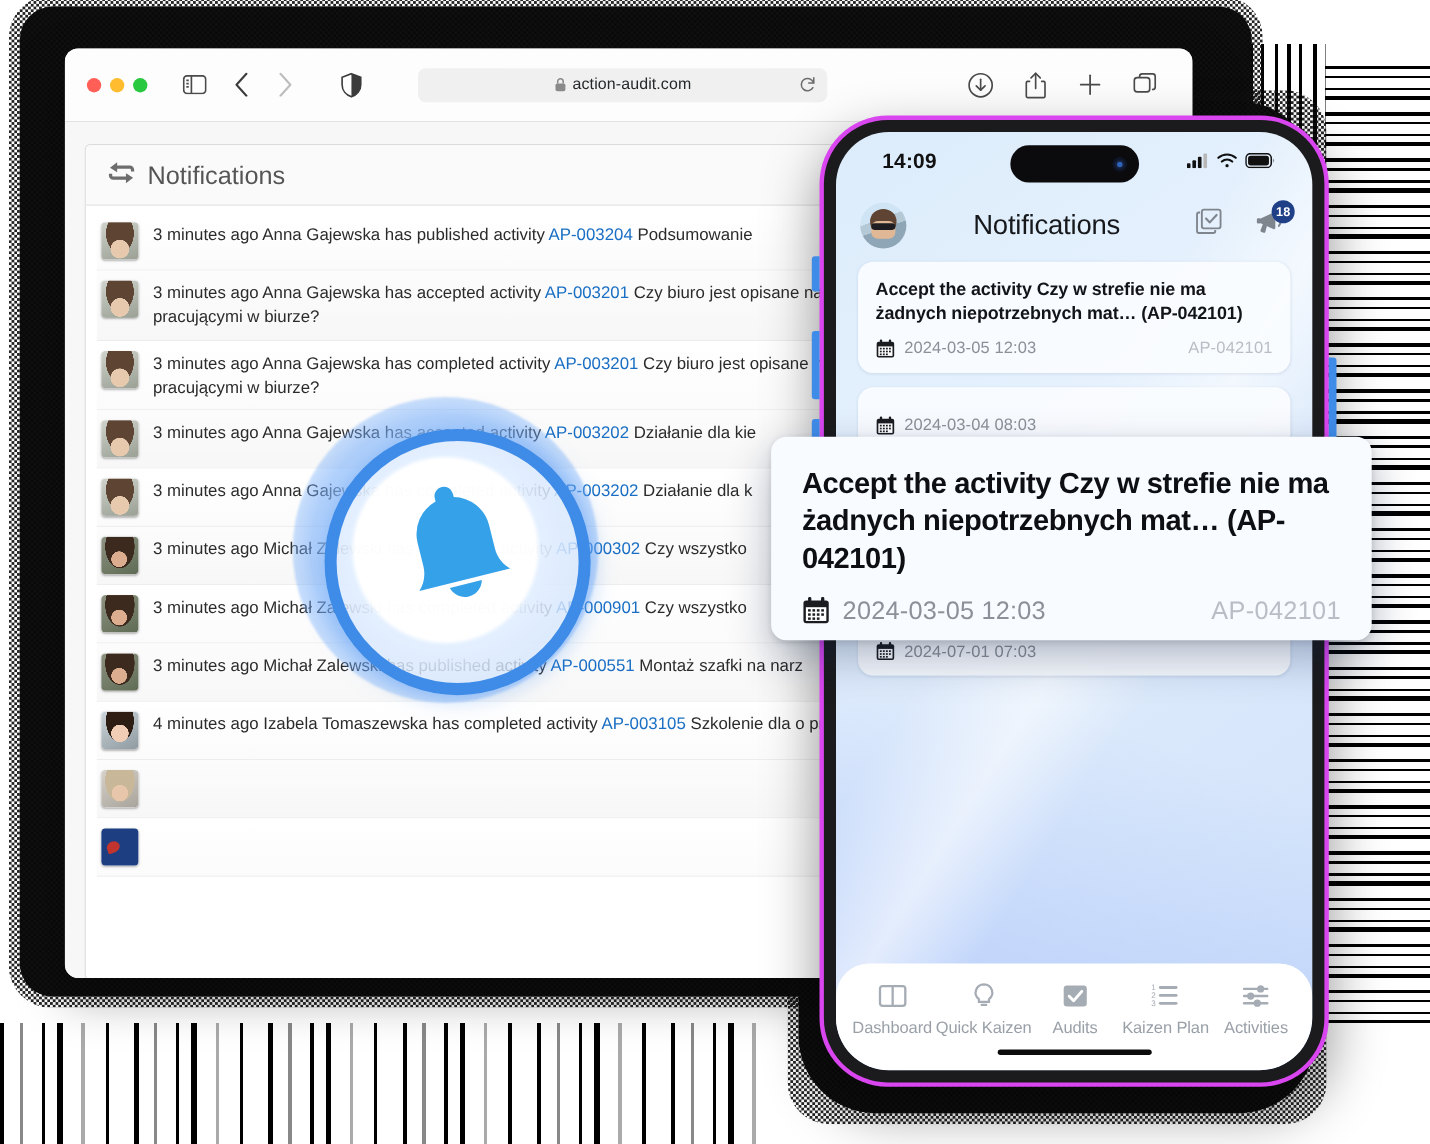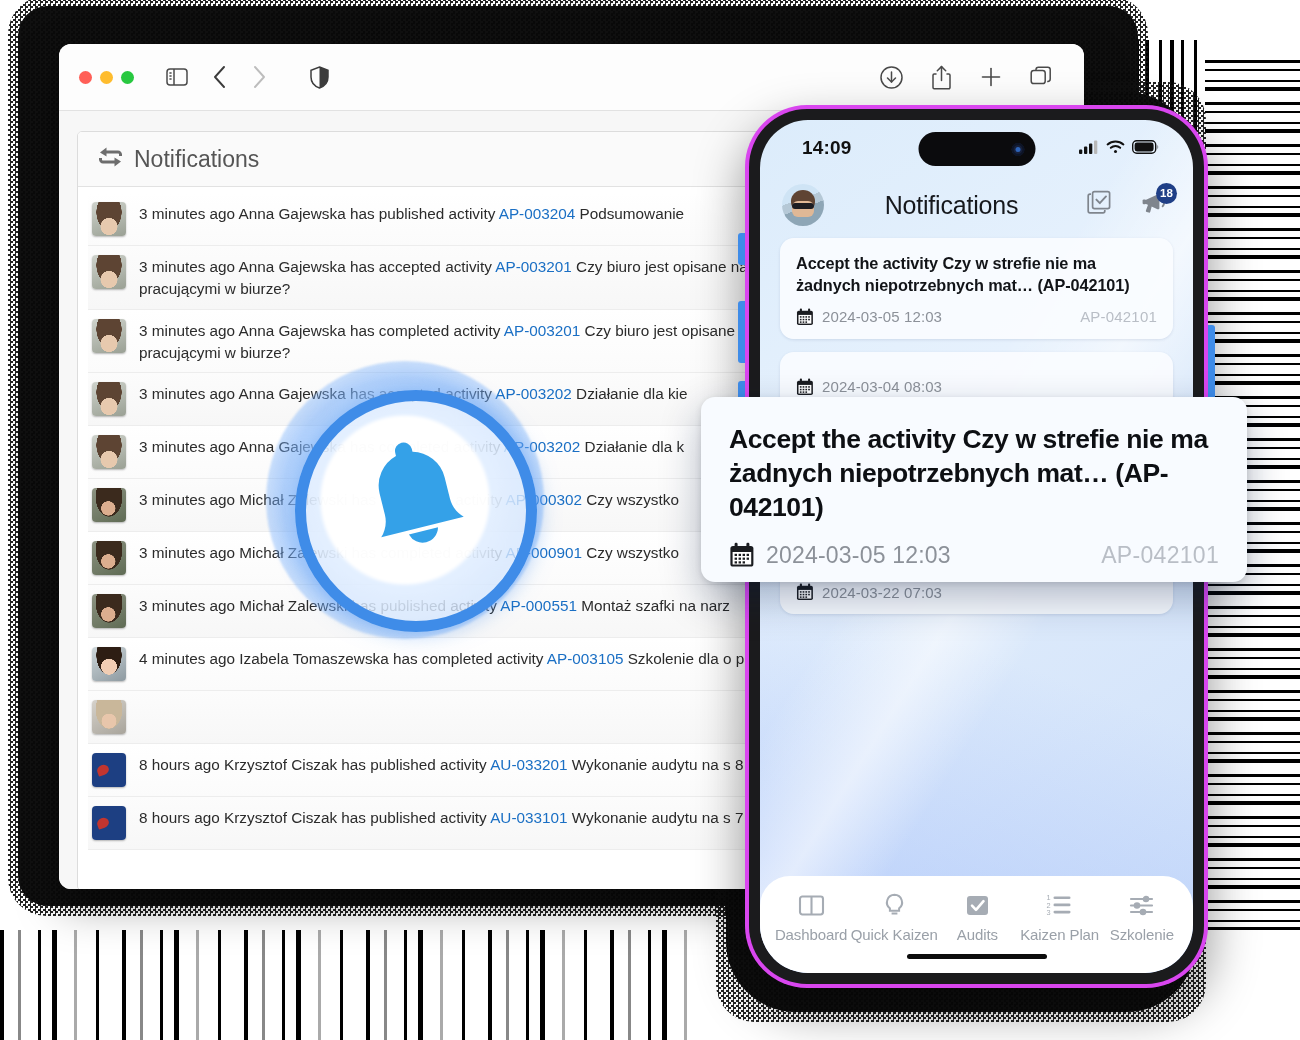--- a/index.html
+++ b/index.html
@@ -278,20 +278,35 @@
       </div>
     </div>
 
     <div class="tb-icon shield">
       <svg width="19" height="23" viewBox="0 0 19 23">
         <path d="M9.5 1 L18 4.2 V11 C18 16.2 14.3 20.3 9.5 22 C4.7 20.3 1 16.2 1 11 V4.2 Z" fill="none" stroke="#3c3c3c" stroke-width="1.5"></path>
         <path d="M9.5 1 L18 4.2 V11 C18 16.2 14.3 20.3 9.5 22 Z" fill="#3c3c3c"></path>
       </svg>
     </div>
 
+    <div class="urlbar">
+      <span class="lock">
+        <svg width="11" height="14" viewBox="0 0 11 14">
+            <path d="M3 6V4a2.5 2.5 0 0 1 5 0v2" fill="none" stroke="#8a8a8a" stroke-width="1.4"></path>
+            <rect x="1" y="6" width="9" height="7" rx="1.6" fill="#8a8a8a"></rect>
+          </svg>
+      </span>
+      <span class="url-text" title="Search or enter website name">action-audit.com</span>
+      <span class="reload">
+        <svg width="16" height="18" viewBox="0 0 16 18" fill="none" stroke="#6d6d6d" stroke-width="1.4" stroke-linecap="round">
+          <path d="M13.4 7.2A5.6 5.6 0 1 0 13 11.6"></path>
+            <polyline points="13.8,2.6 13.8,7.4 9.2,7.4"></polyline>
+        </svg>
+      </span>
+    </div>
 
     <div class="tb-right">
       <div class="tb-icon">
         <svg width="25" height="25" viewBox="0 0 25 25" fill="none" stroke="#4a4a4a" stroke-width="1.5" stroke-linecap="round" stroke-linejoin="round">
           <circle cx="12.5" cy="12.5" r="10.5"></circle>
             <line x1="12.5" y1="7" x2="12.5" y2="17"></line>
             <polyline points="8.5,13 12.5,17 16.5,13"></polyline>
         </svg>
       </div>
       <div class="tb-icon">
@@ -384,27 +399,20 @@
           </div>
           <div class="row">
             <div class="av f4">
               <i></i>
             </div>
           </div>
           <div class="row">
             <div class="av logo">
               <i></i>
             </div>
-            <div class="row-txt">8 hours ago Krzysztof Ciszak has published activity <span class="lnk">AU-033201</span> Wykonanie audytu na s 8</div>
-          </div>
-          <div class="row">
-            <div class="av logo">
-              <i></i>
-            </div>
-            <div class="row-txt">8 hours ago Krzysztof Ciszak has published activity <span class="lnk">AU-033101</span> Wykonanie audytu na s 7</div>
           </div>
         </div>
     </div>
   </div>
 </div>
 
 <div id="bell-overlay">
   <div id="bell-glow"></div>
   <div id="bell-ring"></div>
   <div id="bell-glyph">
@@ -584,21 +592,21 @@
                     <rect x="5.6" y="15.6" width="2.4" height="2.2"></rect>
                     <rect x="9.6" y="15.6" width="2.4" height="2.2"></rect>
                     <rect x="13.6" y="15.6" width="2.4" height="2.2"></rect>
                     <rect x="17.6" y="15.6" width="2.4" height="2.2"></rect>
                     <rect x="5.6" y="19.3" width="2.4" height="2.2"></rect>
                     <rect x="9.6" y="19.3" width="2.4" height="2.2"></rect>
                     <rect x="13.6" y="19.3" width="2.4" height="2.2"></rect>
                   </g>
                 </svg>
               </span>
-              <span class="n-date">2024-03-22 07:03</span>
+              <span class="n-date">2024-07-01 07:03</span>
               <span class="n-code"></span>
             </div>
           </div>
         </div>
 
       <div class="tabbar">
         <div class="tab">
           <svg width="27" height="27" viewBox="0 0 27 27" fill="none" stroke="#a6acb4" stroke-width="2.1">
               <rect x="2" y="4.5" width="23" height="18" rx="2.4"></rect>
               <line x1="13.5" y1="4.5" x2="13.5" y2="22.5"></line>
@@ -632,21 +640,21 @@
         </div>
         <div class="tab">
           <svg width="27" height="27" viewBox="0 0 27 27" fill="none" stroke="#a6acb4" stroke-width="2.2" stroke-linecap="round">
             <line x1="3" y1="7" x2="24" y2="7"></line>
               <circle cx="18" cy="7" r="2.2" fill="#a6acb4"></circle>
             <line x1="3" y1="13.5" x2="24" y2="13.5"></line>
               <circle cx="9" cy="13.5" r="2.2" fill="#a6acb4"></circle>
             <line x1="3" y1="20" x2="24" y2="20"></line>
               <circle cx="15" cy="20" r="2.2" fill="#a6acb4"></circle>
           </svg>
-          <span class="tl">Szkolenie</span>
+          <span class="tl">Activities</span>
         </div>
         <div class="home-ind"></div>
       </div>
     </div>
   </div>
 </div>
 
 <div id="callout">
   <div class="c-title">Accept the activity Czy w strefie nie ma żadnych niepotrzebnych mat… (AP-042101)</div>
   <div class="c-meta">

